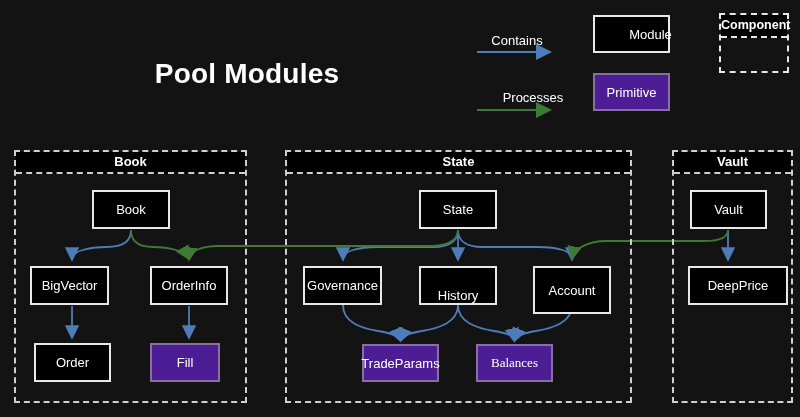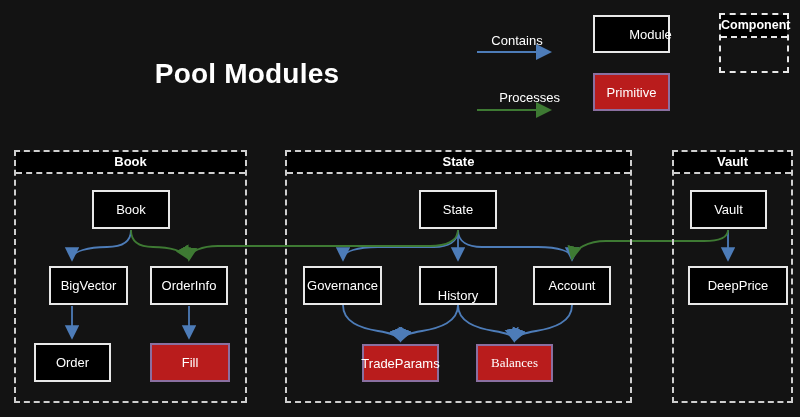--- a/index.html
+++ b/index.html
@@ -15,21 +15,21 @@
   .legend-label{
     position:absolute;width:86px;text-align:center;font-size:13px;
   }
   .edges{position:absolute;left:0;top:0;pointer-events:none;}
   
   .node{
     position:absolute;box-sizing:border-box;background:#000000;
     border:2px solid #e8e8e8;display:flex;align-items:center;justify-content:center;
     font-size:13px;color:#fff;
   }
-  .node.primitive{background:#b91c1c;border-color:#8a6fa0;}
+  .node.primitive{background:#4c1d95;border-color:#8a6fa0;}
   
   .container{
     position:absolute;box-sizing:border-box;border:2px dashed #cfcfcf;
   }
   .container-header{
     background:#000;border-bottom:2px dashed #cfcfcf;
     height:20px;line-height:20px;text-align:center;
     font-size:13px;font-weight:bold;color:#fff;
   }
   
@@ -43,28 +43,28 @@
   }
   
   .n-legend-module{left:593px;top:15px;width:77px;height:38px;padding-left:38px;}
   .n-legend-primitive{left:593px;top:73px;width:77px;height:38px;}
   
   .c-book{left:14px;top:150px;width:233px;height:253px;}
   .c-state{left:285px;top:150px;width:347px;height:253px;}
   .c-vault{left:672px;top:150px;width:121px;height:253px;}
   
   .n-book{left:92px;top:190px;width:78px;height:39px;}
-  .n-bigvector{left:49px;top:266px;width:79px;height:39px;}
+  .n-bigvector{left:30px;top:266px;width:79px;height:39px;}
   .n-orderinfo{left:150px;top:266px;width:78px;height:39px;}
   .n-order{left:34px;top:343px;width:77px;height:39px;}
-  .n-fill{left:150px;top:343px;width:80px;height:39px;}
+  .n-fill{left:150px;top:343px;width:70px;height:39px;}
   .n-state{left:419px;top:190px;width:78px;height:39px;}
   .n-governance{left:303px;top:266px;width:79px;height:39px;}
   .n-history{left:419px;top:266px;width:78px;height:39px;align-items:flex-end;}
-  .n-account{left:533px;top:266px;width:78px;height:39px;}
+  .n-account{left:533px;top:266px;width:78px;height:48px;}
   .n-tradeparams{left:362px;top:344px;width:77px;height:38px;}
   .n-balances{left:476px;top:344px;width:77px;height:38px;font-family:Liberation Serif, serif;}
   .n-vault{left:690px;top:190px;width:77px;height:39px;}
   .n-deepprice{left:688px;top:266px;width:100px;height:39px;}
 </style>
 </head>
 <body>
 
 <div class="canvas">
 
@@ -94,21 +94,21 @@
     <path d="M728,230 L728,259" stroke="#4d7cb8" stroke-width="1.8" fill="none" marker-end="url(#ab)"></path>
 
     <path d="M458,230 C458,241 446,246 430,246 L218,246 C202,246 190,251 189,259" stroke="#3e7a33" stroke-width="1.8" fill="none" marker-end="url(#ag)"></path>
     <path d="M131,230 C131,243 140,247 153,247 C170,247 184,251 188,258" stroke="#3e7a33" stroke-width="1.8" fill="none" marker-end="url(#ag)"></path>
     <path d="M728,230 C728,238 718,241 704,241 L606,241 C588,241 574,249 572,258" stroke="#3e7a33" stroke-width="1.8" fill="none" marker-end="url(#ag)"></path>
   </svg>
 
   <div class="title">Pool Modules</div>
 
   <div class="legend-label" style="left:474px;top:33px;">Contains</div>
-  <div class="legend-label" style="left:474px;top:90px;text-align:right;">Processes</div>
+  <div class="legend-label" style="left:490px;top:90px;">Processes</div>
 
   <div class="node n-legend-module">
     <span>Module</span>
   </div>
   <div class="node primitive n-legend-primitive">
     <span>Primitive</span>
   </div>
   <div class="component-box">
     <div class="container-header">Component</div>
   </div>

